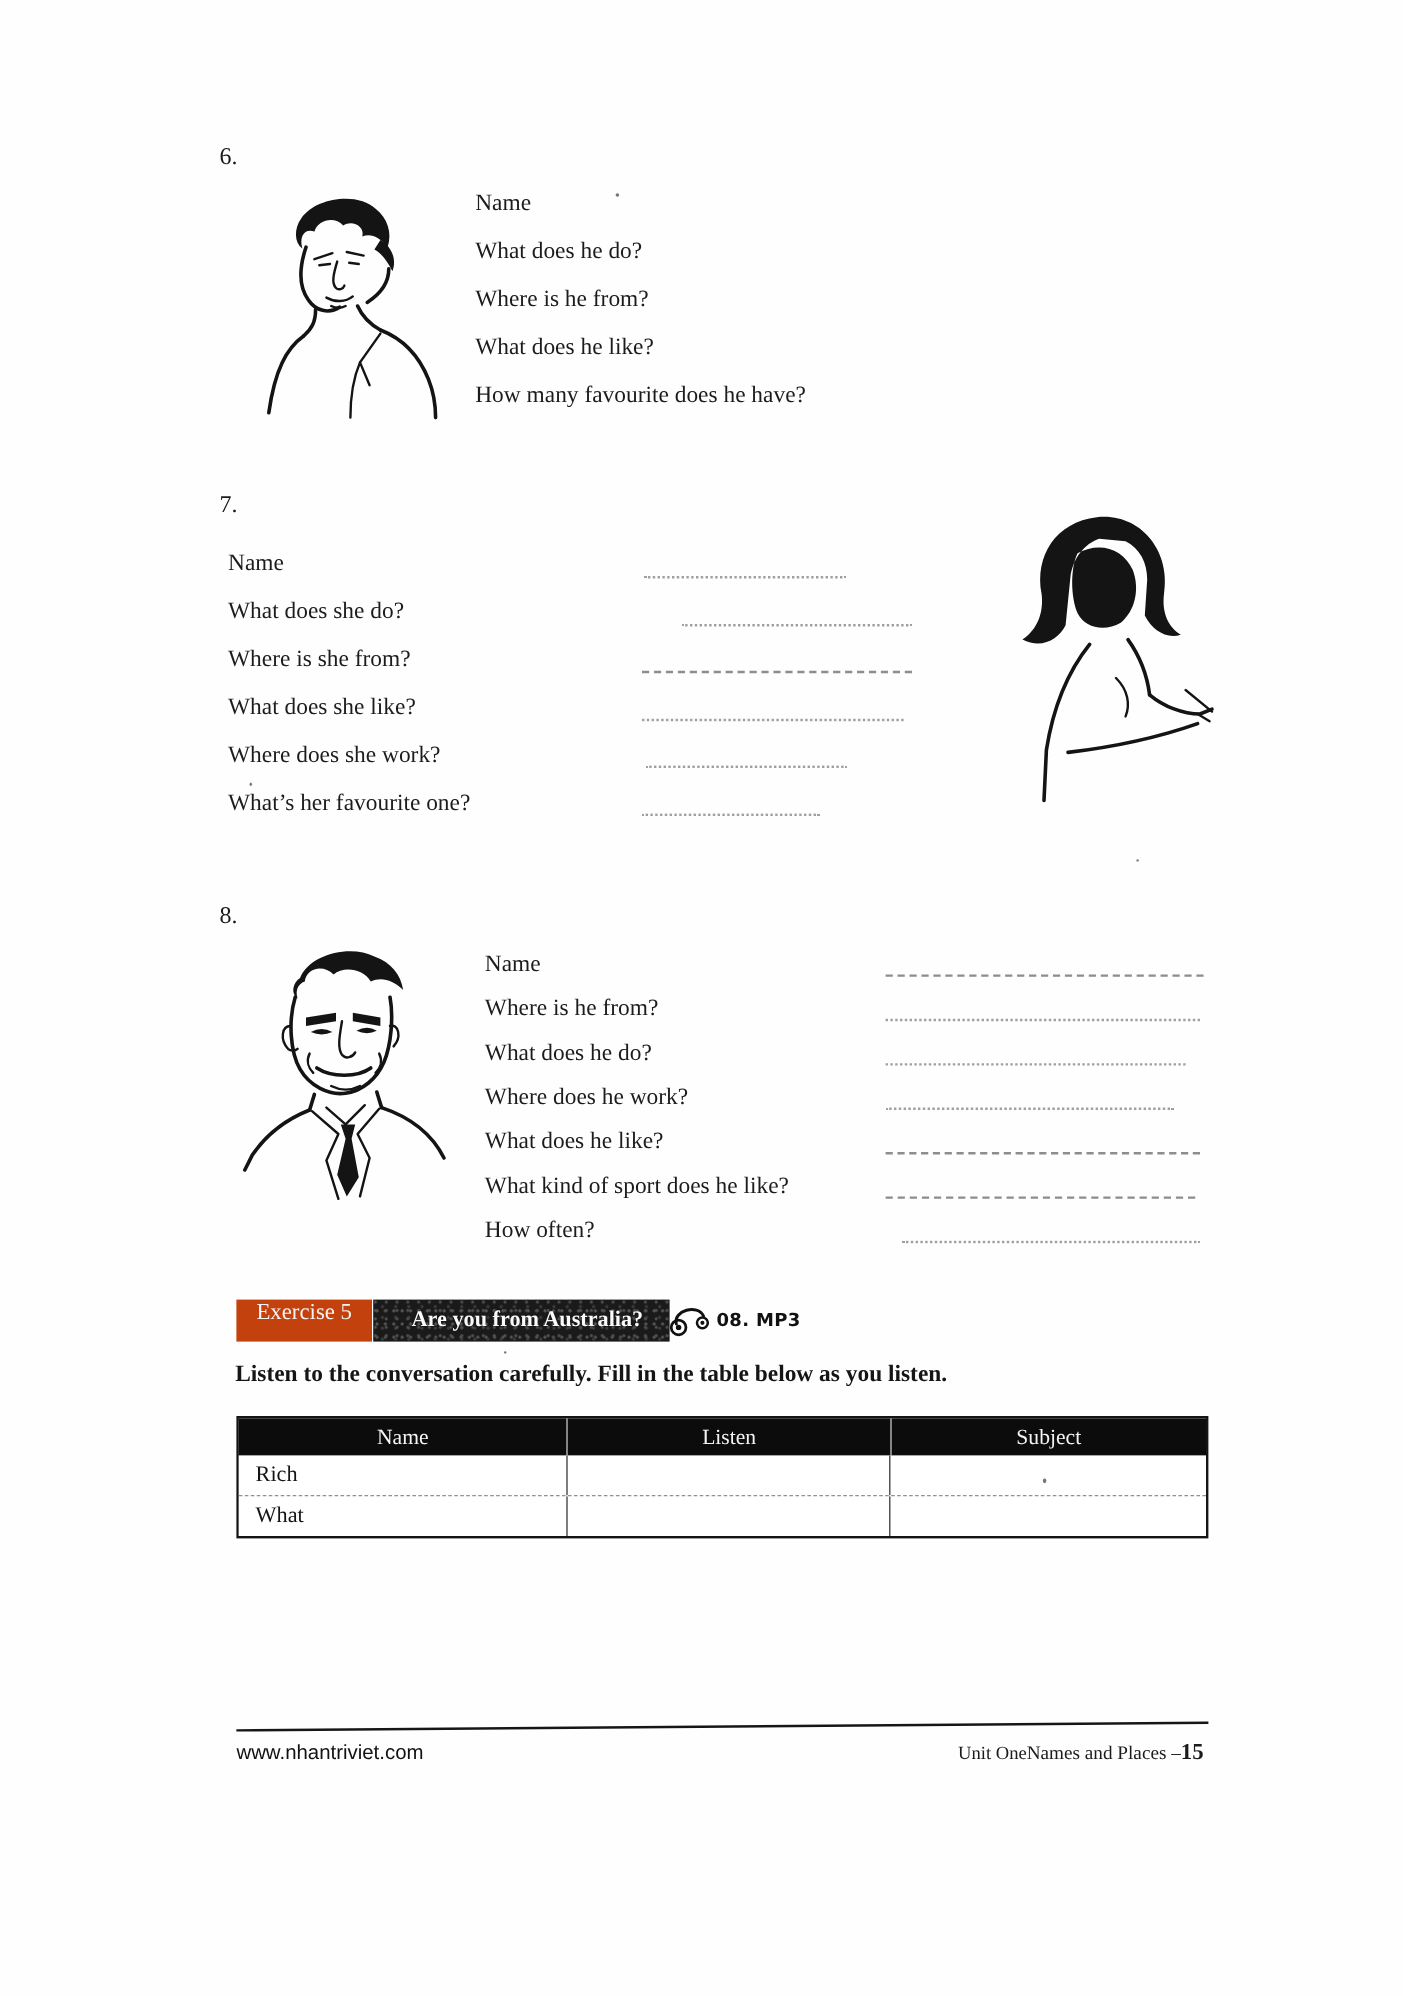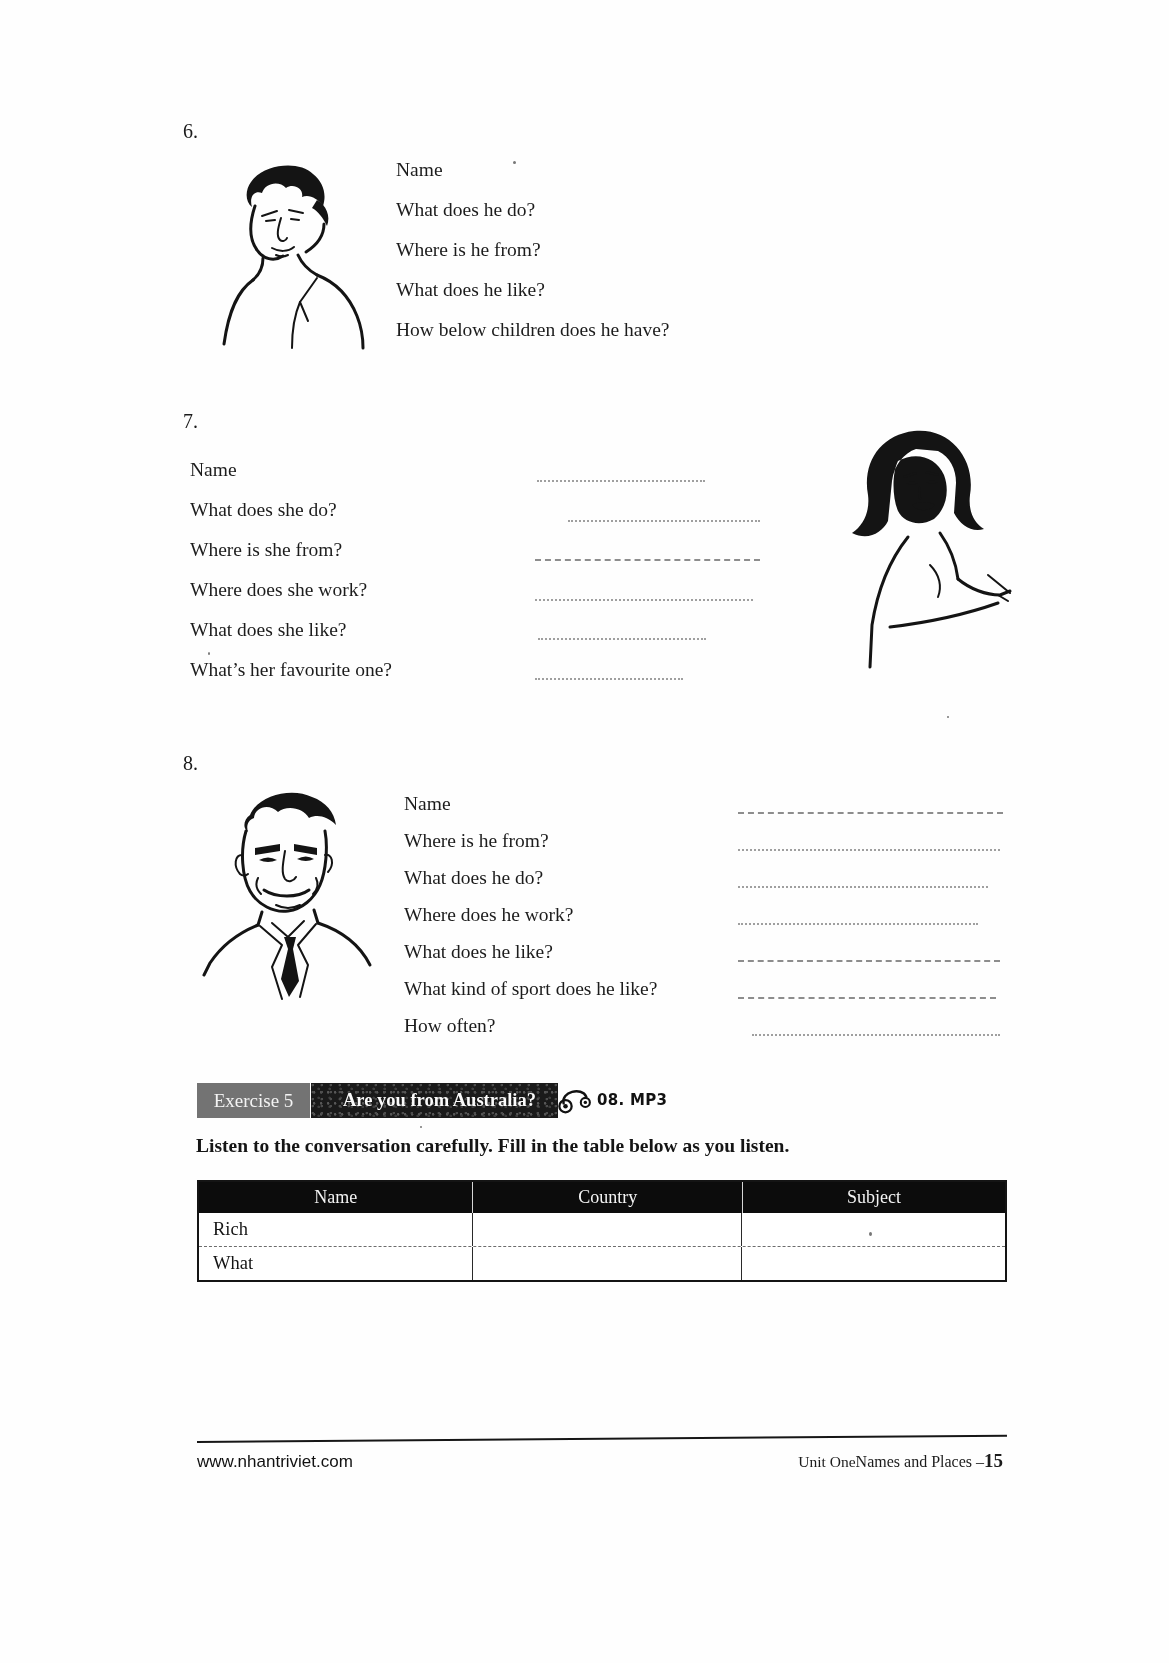--- a/index.html
+++ b/index.html
@@ -49,22 +49,22 @@
   .a8-1{left:738px;top:849px;width:262px;}
   .a8-2{left:738px;top:886px;width:250px;}
   .a8-3{left:738px;top:923px;width:240px;}
   .a8-4{left:738px;top:960px;width:262px;}
   .a8-5{left:738px;top:997px;width:258px;}
   .a8-6{left:752px;top:1034px;width:248px;}
 
   
   .ex-label{
     position:absolute;left:197px;top:1083px;width:113px;height:35px;
-    background:#737373;color:#f3f3f3;font-size:19px;
-    display:flex;align-items:center;justify-content:center;
+    background:#c2410c;color:#f3f3f3;font-size:19px;
+    display:flex;align-items:flex-start;justify-content:center;
   }
   .ex-title{
     position:absolute;left:311px;top:1083px;width:237px;height:35px;
     background-color:#1a1a1a;
     background-image:
       radial-gradient(circle at 20% 30%, #4d4d4d 1px, transparent 1.6px),
       radial-gradient(circle at 70% 65%, #3d3d3d 1px, transparent 1.6px),
       radial-gradient(circle at 45% 85%, #575757 1px, transparent 1.6px);
     background-size:9px 7px,11px 9px,7px 11px;
     color:#fbfbfb;font-size:18.5px;font-weight:700;
@@ -151,31 +151,31 @@
       <path class="ink thin" d="M112,120 L95,144 L103,163"></path>
       <path class="ink thin" d="M95,144 C89,158 87,172 87,190"></path>
     </svg>
   </div>
 
   <div class="q-list lh40" id="list6">
     <div class="q">Name</div>
     <div class="q">What does he do?</div>
     <div class="q">Where is he from?</div>
     <div class="q">What does he like?</div>
-    <div class="q">How below children does he have?</div>
+    <div class="q">How many favourite does he have?</div>
   </div>
 
   <div class="item-number" id="num7">7.</div>
 
   <div class="q-list lh40" id="list7">
     <div class="q">Name</div>
     <div class="q">What does she do?</div>
     <div class="q">Where is she from?</div>
+    <div class="q">What does she like?</div>
     <div class="q">Where does she work?</div>
-    <div class="q">What does she like?</div>
     <div class="q">What’s her favourite one?</div>
   </div>
 
   <div class="answer-line a7-0"></div>
   <div class="answer-line a7-1"></div>
   <div class="answer-line dense a7-2"></div>
   <div class="answer-line a7-3"></div>
   <div class="answer-line a7-4"></div>
   <div class="answer-line a7-5"></div>
 
@@ -261,21 +261,21 @@
       <circle cx="30" cy="17" r="1.8" fill="#111"></circle>
     </svg>
   </div>
   <div class="mp3-label">08. MP3</div>
 
   <div class="instruction">Listen to the conversation carefully. Fill in the table below as you listen.</div>
 
   <div class="ex-table">
     <div class="t-head">
       <div class="t-cell c-name">Name</div>
-      <div class="t-cell c-country">Country</div>
+      <div class="t-cell c-country">Listen</div>
       <div class="t-cell c-subject">Subject</div>
     </div>
     <div class="t-row first">
       <div class="t-cell c-name">Rich</div>
       <div class="t-cell c-country"></div>
       <div class="t-cell c-subject"></div>
     </div>
     <div class="t-row">
       <div class="t-cell c-name">What</div>
       <div class="t-cell c-country"></div>

